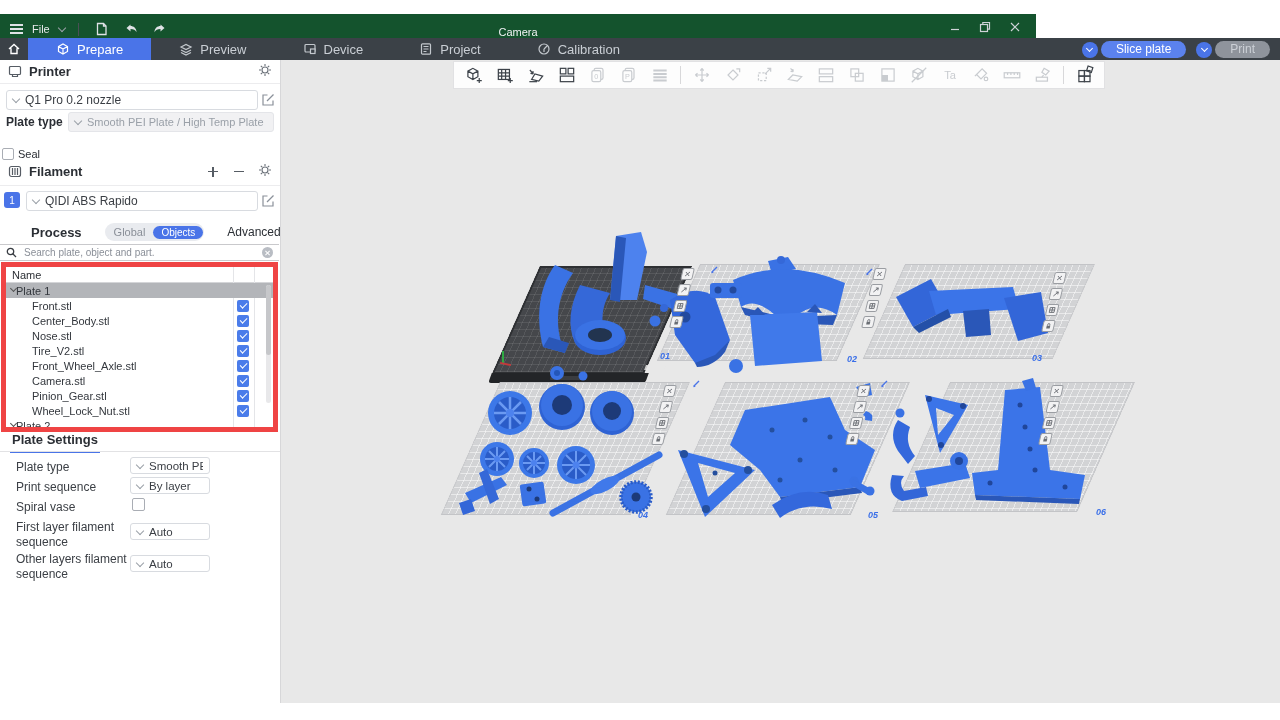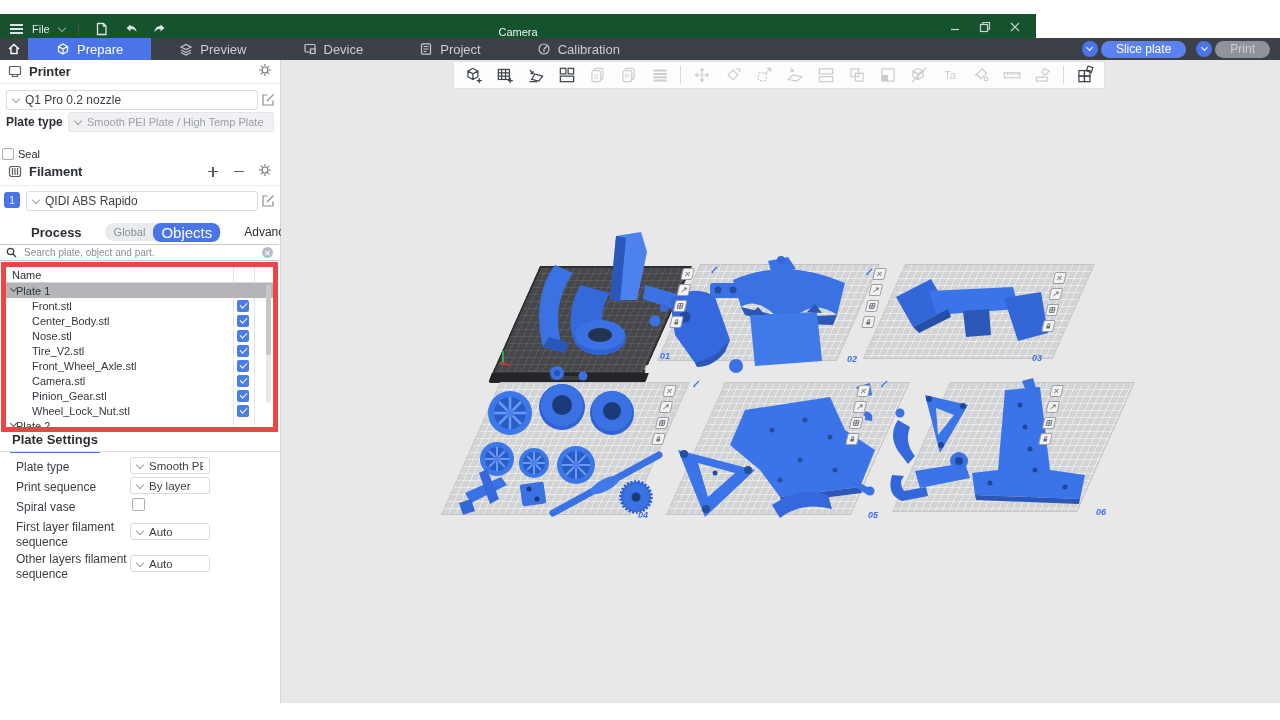--- a/index.html
+++ b/index.html
@@ -23,21 +23,21 @@
 
   
   .tabbar{position:absolute;left:0;top:38px;width:1280px;height:22px;background:#3b4147;display:flex;align-items:stretch;}
   .home{width:28px;display:flex;align-items:center;justify-content:center;}
   .home svg{stroke:#fff;fill:none;stroke-width:1.4;}
   .tab{display:flex;align-items:center;gap:7px;padding:0 28px;font-size:13px;color:#c9ced4;}
   .tab svg{stroke:#c3c8cd;fill:none;stroke-width:1.2;}
   .tab.active{background:#4a74e8;color:#fff;}
   .tab.active svg{stroke:#fff;}
   .tab-actions{margin-left:auto;display:flex;align-items:center;gap:10px;padding-right:10px;}
-  .grp{display:flex;align-items:flex-start;gap:3px;}
+  .grp{display:flex;align-items:flex-end;gap:3px;}
   .cbtn{width:16px;height:16px;border-radius:50%;background:#4a74e8;display:flex;align-items:center;justify-content:center;}
   .cbtn .chev{border-color:#fff;width:4px;height:4px;}
   .pill{height:17px;border-radius:9px;display:flex;align-items:center;padding:0 15px;font-size:12px;}
   .pill.blue{background:#5b82ee;color:#fff;}
   .pill.gray{background:#8f949c;color:#ccd0d6;}
 
   
   .sidebar{position:absolute;left:0;top:60px;width:280px;height:643px;background:#fff;border-right:1px solid #d7d7d9;font-size:12px;color:#333;}
   .abs{position:absolute;}
   .hr{position:absolute;left:0;width:280px;border-top:1px solid #ececee;}
@@ -49,21 +49,21 @@
   .dd .chev{flex:none;}
   .dd.dis{background:#f1f1f3;border-color:#e4e5e9;color:#9aa0a8;}
   .editbtn svg{stroke:#8a9099;fill:none;stroke-width:1.2;}
   .ckb{width:10px;height:10px;border:1px solid #a9adb4;border-radius:2px;background:#fff;}
   .pm{width:14px;height:14px;position:relative;}
   .pm::before{content:"";position:absolute;left:2px;top:6.3px;width:10px;height:1.6px;background:#565c64;}
   .pm.plus::after{content:"";position:absolute;left:6.2px;top:2px;width:1.6px;height:10px;background:#565c64;}
   .badge1{width:16px;height:16px;background:#4a74e8;border-radius:3px;color:#fff;font-size:10px;display:flex;align-items:center;justify-content:center;}
   .seg{display:flex;align-items:center;background:#e9ebef;border-radius:9px;height:16px;padding:1px;}
   .seg .off{padding:0 8px;font-size:11px;color:#8a8f98;}
-  .seg .on{background:#4a74e8;color:#fff;border-radius:8px;padding:1px 8px;font-size:15px;}
+  .seg .on{background:#4a74e8;color:#fff;border-radius:8px;padding:1px 8px;font-size:10px;}
   .switch{width:24px;height:13px;background:#c9ccd2;border-radius:7px;position:relative;}
   .switch::after{content:"";position:absolute;left:1.5px;top:1.5px;width:10px;height:10px;border-radius:50%;background:#fff;}
   .searchrow{position:absolute;left:0;top:184px;width:279px;height:17px;border-top:1px solid #c9c9cc;border-bottom:1px solid #c9c9cc;display:flex;align-items:center;gap:5px;padding:0 6px;box-sizing:border-box;}
   .searchrow svg{stroke:#3a3e44;fill:none;stroke-width:1.3;flex:none;}
   .searchrow input{border:0;outline:0;flex:1;font-size:10px;color:#555;font-family:inherit;background:transparent;}
   .searchrow input::placeholder{color:#8a8f98;}
   .clear{width:11px;height:11px;border-radius:50%;background:#b9bdc4;position:relative;flex:none;}
   .clear::before,.clear::after{content:"";position:absolute;left:5px;top:2.5px;width:1.2px;height:6px;background:#fff;}
   .clear::before{transform:rotate(45deg);}.clear::after{transform:rotate(-45deg);}
 

